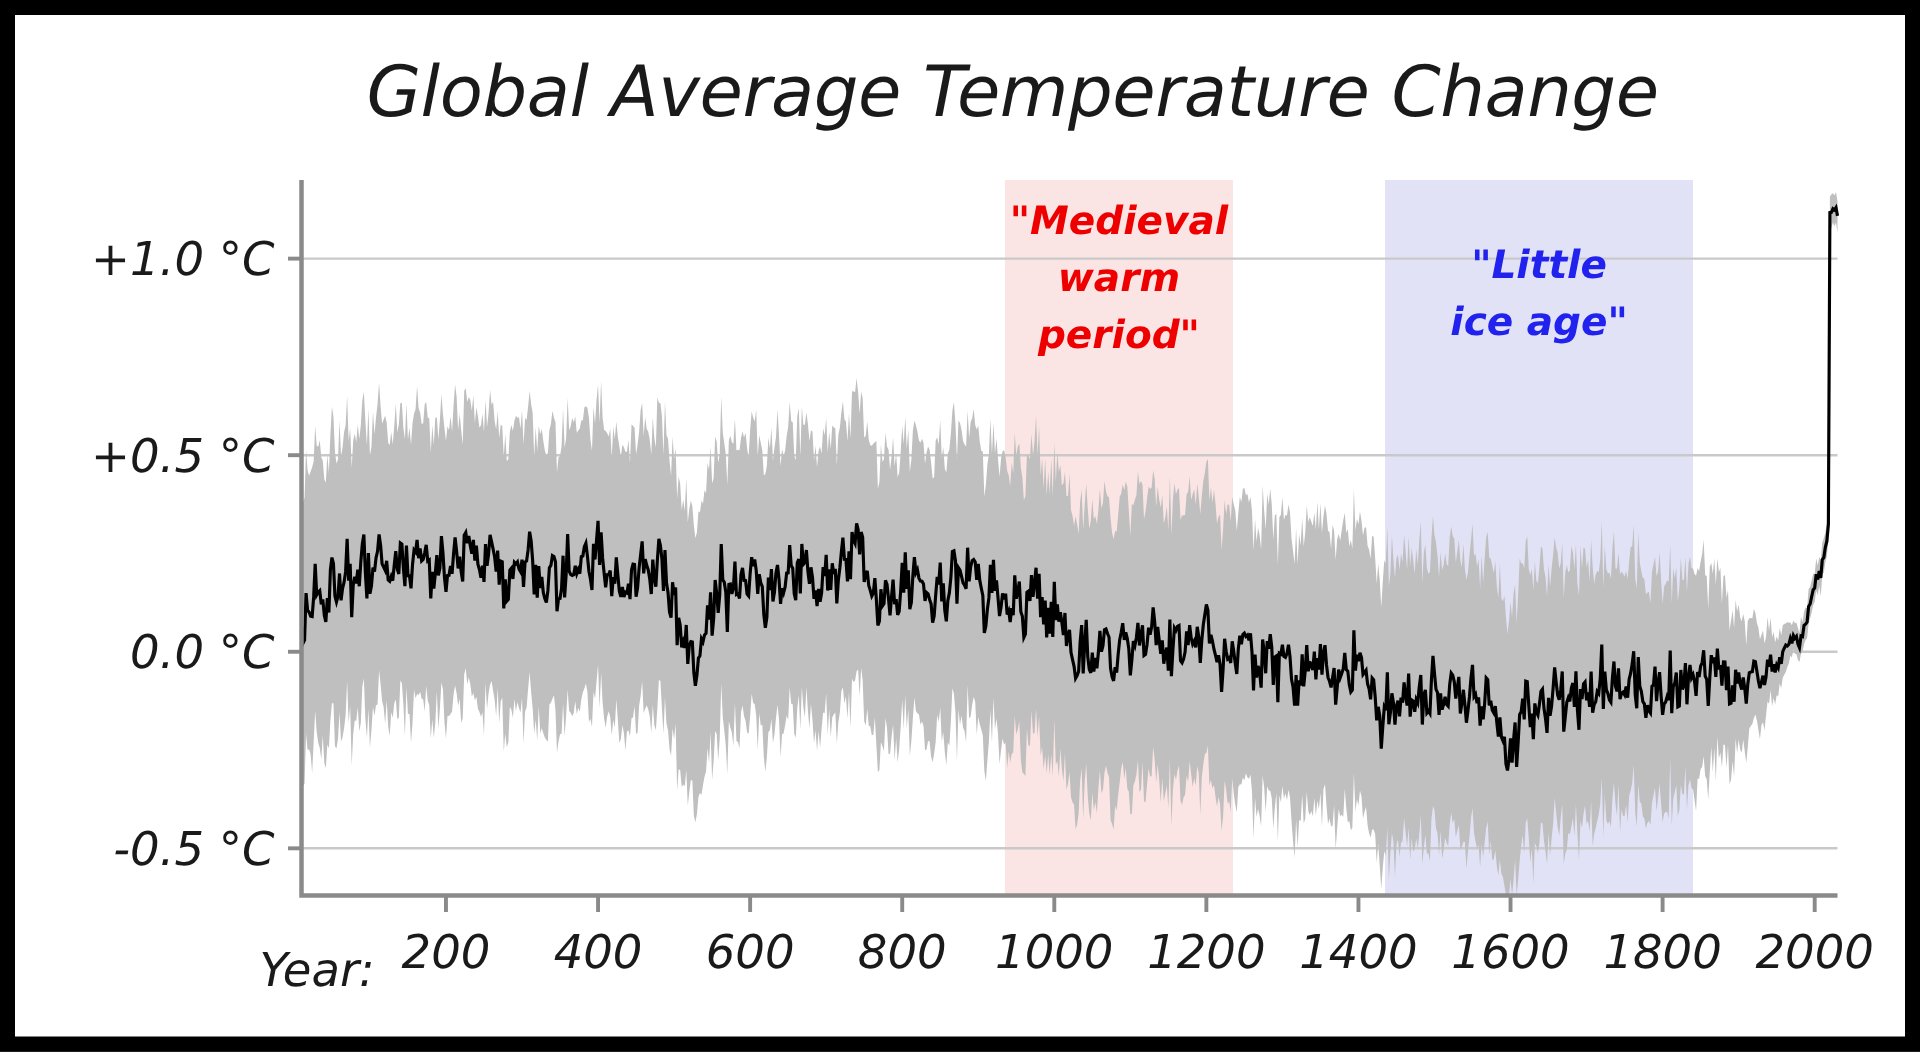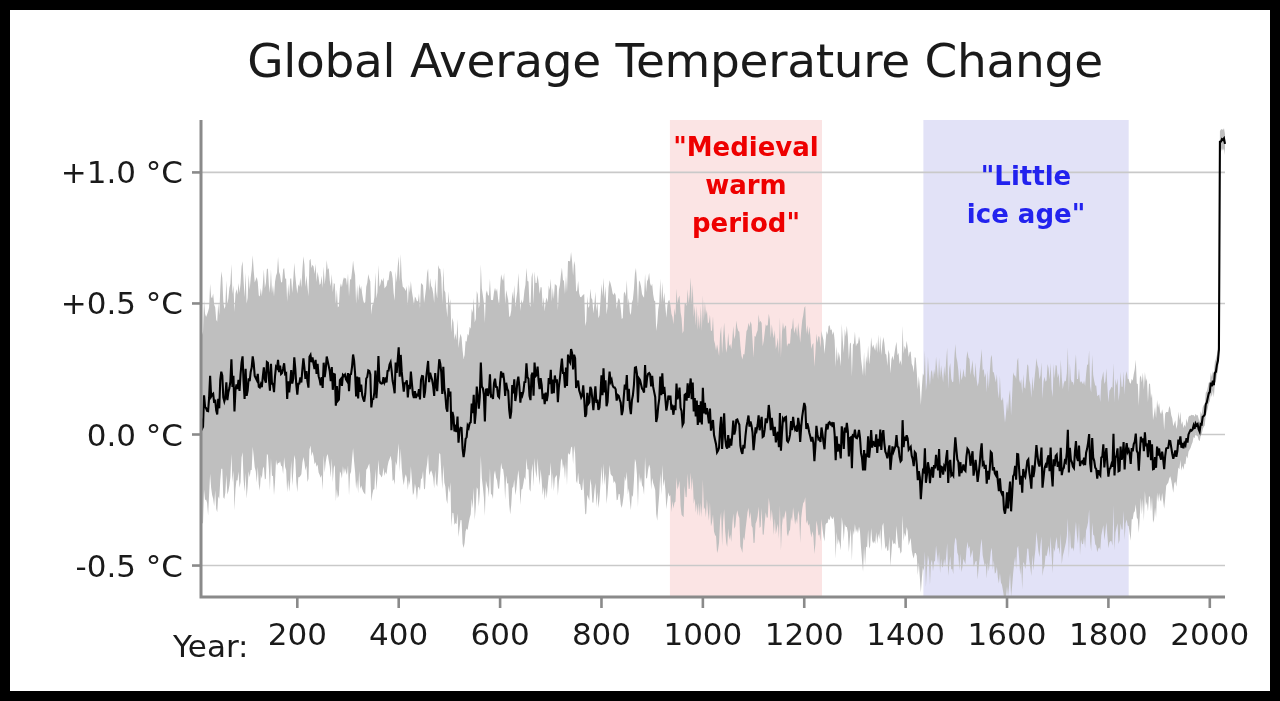--- a/index.html
+++ b/index.html
@@ -14,20 +14,21 @@
     overflow: hidden;
   }
   #figure {
     position: absolute;
     left: 0;
     top: 0;
     width: 1280px;
     height: 701px;
     background: #000000;
     box-sizing: border-box;
+    font-style: italic;
   }
   #canvas-inner {
     position: absolute;
     left: 10px;
     top: 10px;
     width: 1260px;
     height: 681px;
     background: #ffffff;
   }
   svg.plot {

